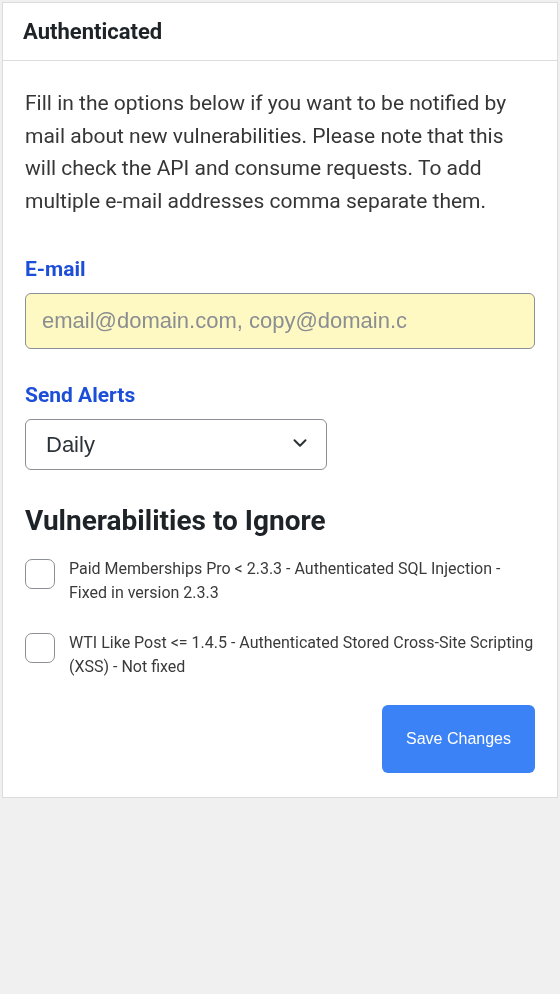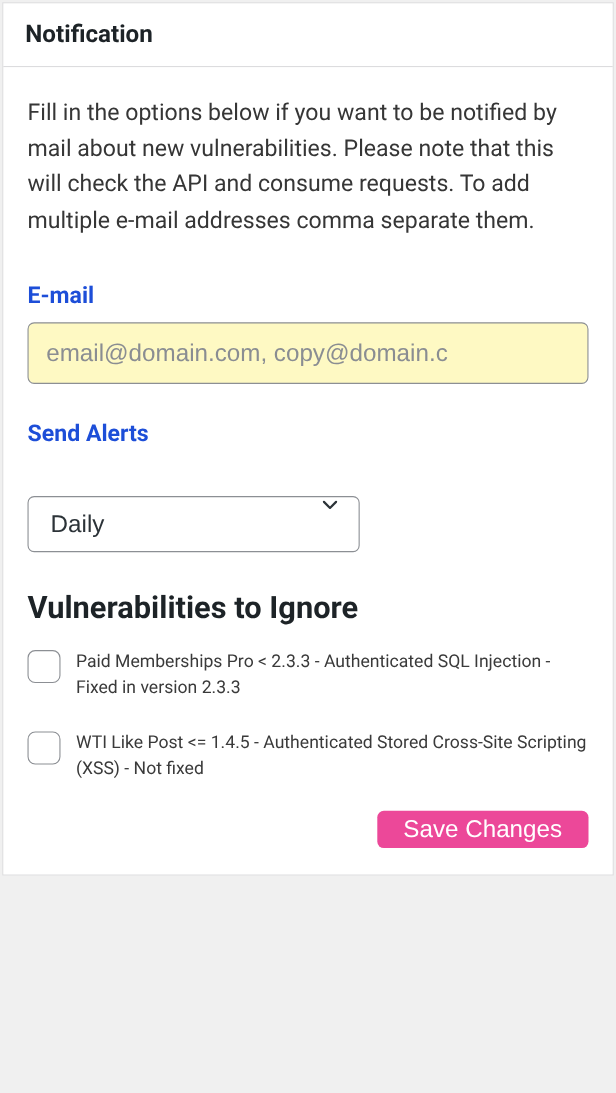--- a/index.html
+++ b/index.html
@@ -58,21 +58,20 @@
       width: 100%;
       font-size: 22px;
       padding: 12px 44px 12px 20px;
       border: 1px solid #8c8f94;
       border-radius: 6px;
       color: #2c3338;
       background: #fff;
       appearance: none;
       -webkit-appearance: none;
       cursor: pointer;
-      margin-top: 32px;
     }
     .select-wrap .chev {
       position: absolute;
       right: 16px;
       top: 50%;
       transform: translateY(-50%);
       pointer-events: none;
       color: #2c3338;
     }
     .section-label {
@@ -103,36 +102,36 @@
       line-height: 1.5;
       color: #3a3a3a;
       cursor: pointer;
     }
     .actions {
       display: flex;
       justify-content: flex-end;
       margin-top: 12px;
     }
     .btn-primary {
-      background: #ec4899;
+      background: #3b82f6;
       color: #fff;
       border: none;
-      font-size: 22px;
+      font-size: 16px;
       font-weight: 400;
-      padding: 4px 24px;
+      padding: 25px 24px;
       border-radius: 6px;
       cursor: pointer;
     }
   </style>
 </head>
 <body>
 
 <div class="panel">
   <div class="panel-header">
-    <h2>Notification</h2>
+    <h2>Authenticated</h2>
   </div>
   <div class="panel-body">
 
     <p class="intro">Fill in the options below if you want to be notified by mail about new vulnerabilities. Please note that this will check the API and consume requests. To add multiple e-mail addresses comma separate them.</p>
 
     <label class="field-label">E-mail</label>
     <input type="text" class="text-input" placeholder="email@domain.com, copy@domain.c" style="">
 
     <label class="field-label">Send Alerts</label>
     <div class="select-wrap">

